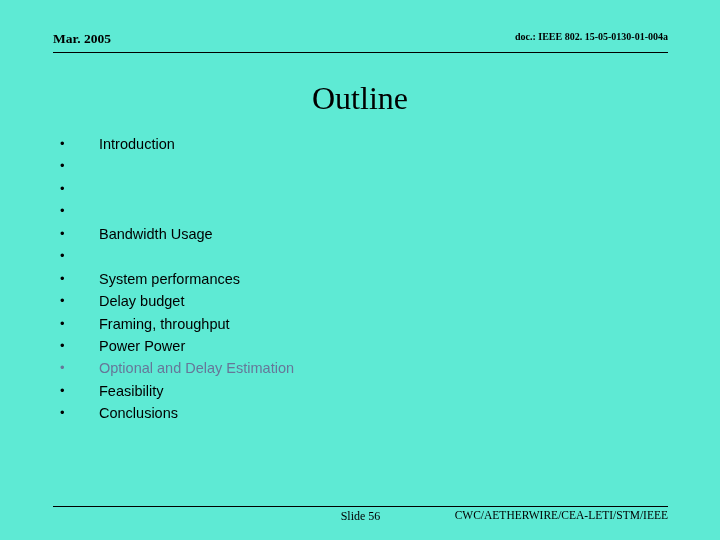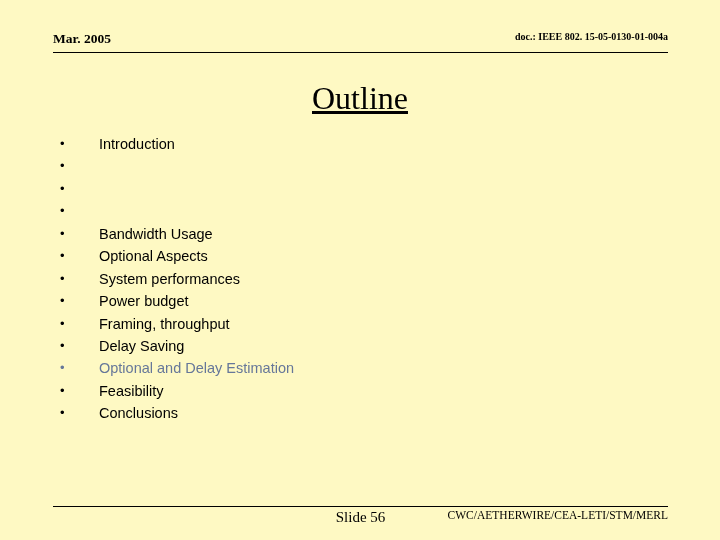--- a/index.html
+++ b/index.html
@@ -17,21 +17,21 @@
     color: #000000;
     -webkit-font-smoothing: none;
   }
 
   .slide {
     position: absolute;
     left: 0;
     top: 0;
     width: 720px;
     height: 540px;
-    background: #fef9c3;
+    background: #5eead4;
   }
 
   
   .header {
     position: absolute;
     left: 53px;
     top: 31px;
     width: 615px;
     height: 20px;
   }
@@ -71,21 +71,20 @@
     position: absolute;
     left: 0px;
     top: 79px;
     width: 720px;
     text-align: center;
     font-family: "Liberation Serif", serif;
     font-size: 32px;
     font-weight: normal;
     line-height: 38px;
     color: #000000;
-    text-decoration: underline;
   }
 
   
   .bullet-list {
     position: absolute;
     left: 55px;
     top: 133px;
     width: 600px;
   }
   .bullet-item {
@@ -133,21 +132,21 @@
     width: 615px;
     height: 18px;
   }
   .footer-slide {
     position: absolute;
     left: 0px;
     top: 0px;
     width: 615px;
     text-align: center;
     font-family: "Liberation Serif", serif;
-    font-size: 15px;
+    font-size: 12px;
     color: #000000;
     white-space: nowrap;
   }
   .footer-org {
     position: absolute;
     right: 0px;
     top: 0px;
     font-family: "Liberation Serif", serif;
     font-size: 11.5px;
     color: #000000;
@@ -166,29 +165,29 @@
   <div class="header-rule"></div>
 
   <div class="title">Outline</div>
 
   <div class="bullet-list">
       <div class="bullet-item"><span class="bullet-marker">•</span><span class="bullet-text">Introduction</span></div>
       <div class="bullet-item"><span class="bullet-marker">•</span></div>
       <div class="bullet-item"><span class="bullet-marker">•</span></div>
       <div class="bullet-item"><span class="bullet-marker">•</span></div>
       <div class="bullet-item"><span class="bullet-marker">•</span><span class="bullet-text">Bandwidth Usage</span></div>
-      <div class="bullet-item"><span class="bullet-marker">•</span><span class="bullet-text">Optional Aspects</span></div>
+      <div class="bullet-item"><span class="bullet-marker">•</span></div>
       <div class="bullet-item"><span class="bullet-marker">•</span><span class="bullet-text">System performances</span></div>
-      <div class="bullet-item"><span class="bullet-marker">•</span><span class="bullet-text">Power budget</span></div>
+      <div class="bullet-item"><span class="bullet-marker">•</span><span class="bullet-text">Delay budget</span></div>
       <div class="bullet-item"><span class="bullet-marker">•</span><span class="bullet-text">Framing, throughput</span></div>
-      <div class="bullet-item"><span class="bullet-marker">•</span><span class="bullet-text">Delay Saving</span></div>
+      <div class="bullet-item"><span class="bullet-marker">•</span><span class="bullet-text">Power Power</span></div>
       <div class="bullet-item accent"><span class="bullet-marker">•</span><span class="bullet-text">Optional and Delay Estimation</span></div>
       <div class="bullet-item"><span class="bullet-marker">•</span><span class="bullet-text">Feasibility</span></div>
       <div class="bullet-item"><span class="bullet-marker">•</span><span class="bullet-text">Conclusions</span></div>
     </div>
 
   <div class="footer-rule"></div>
   <div class="footer">
     <div class="footer-slide">Slide 56</div>
-    <div class="footer-org">CWC/AETHERWIRE/CEA-LETI/STM/MERL</div>
+    <div class="footer-org">CWC/AETHERWIRE/CEA-LETI/STM/IEEE</div>
   </div>
 
 </div>
 
 </body></html>

